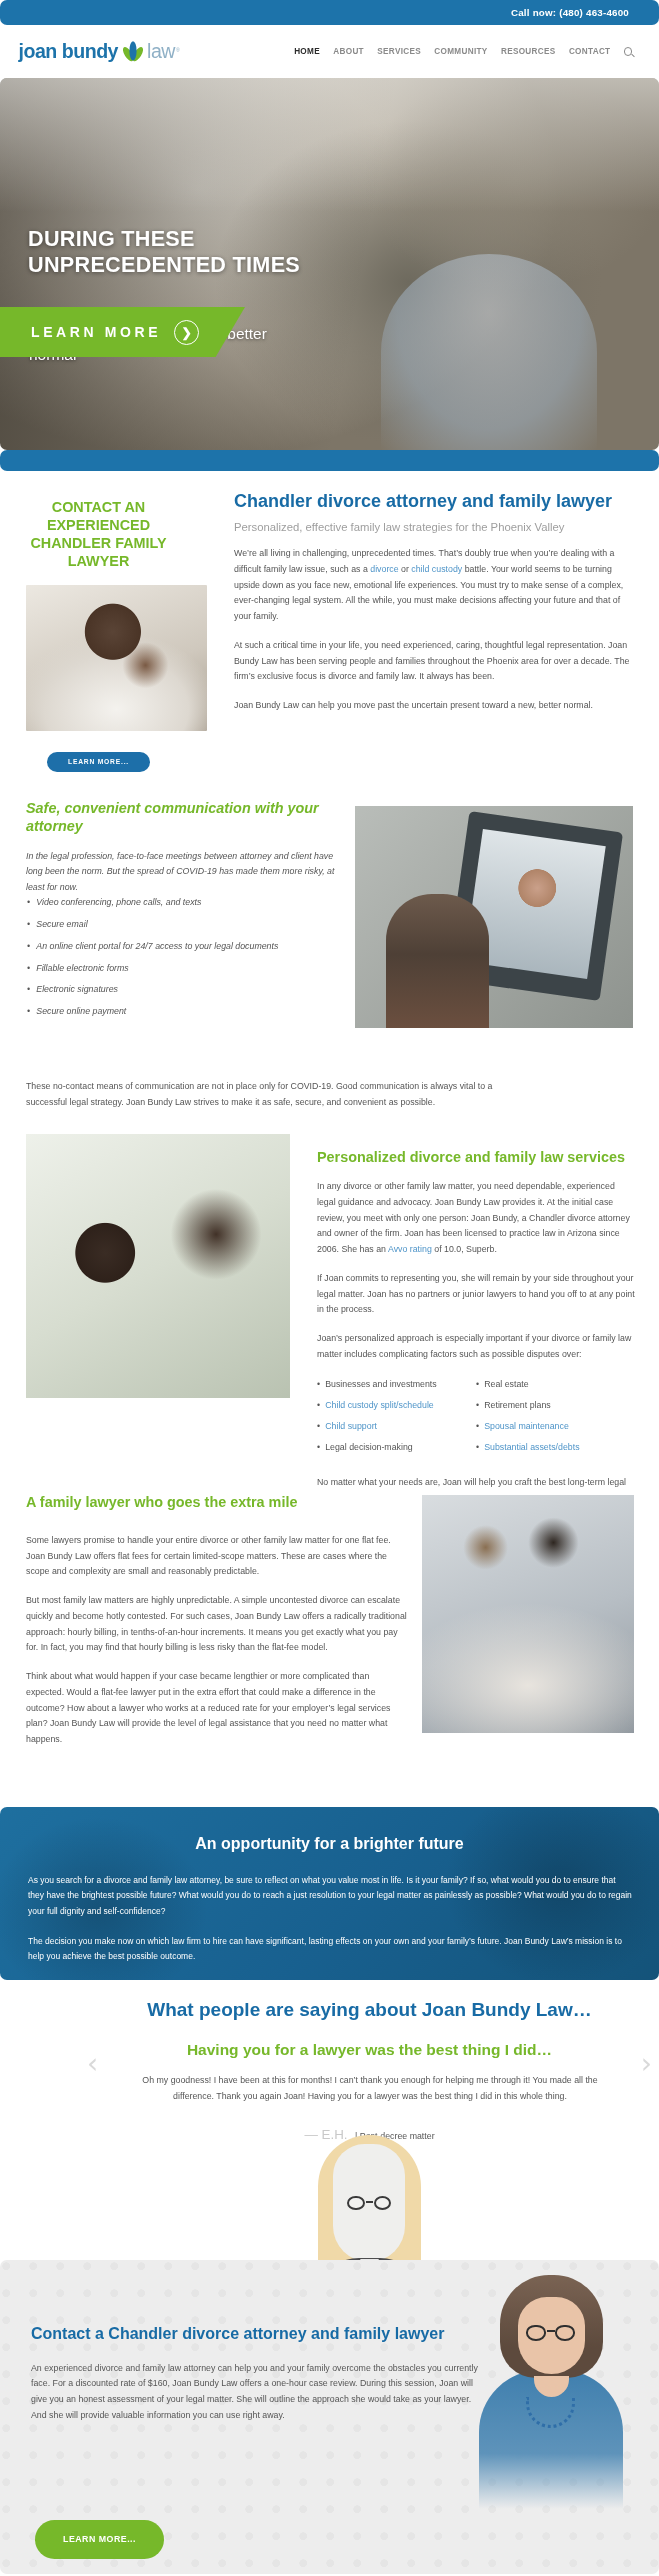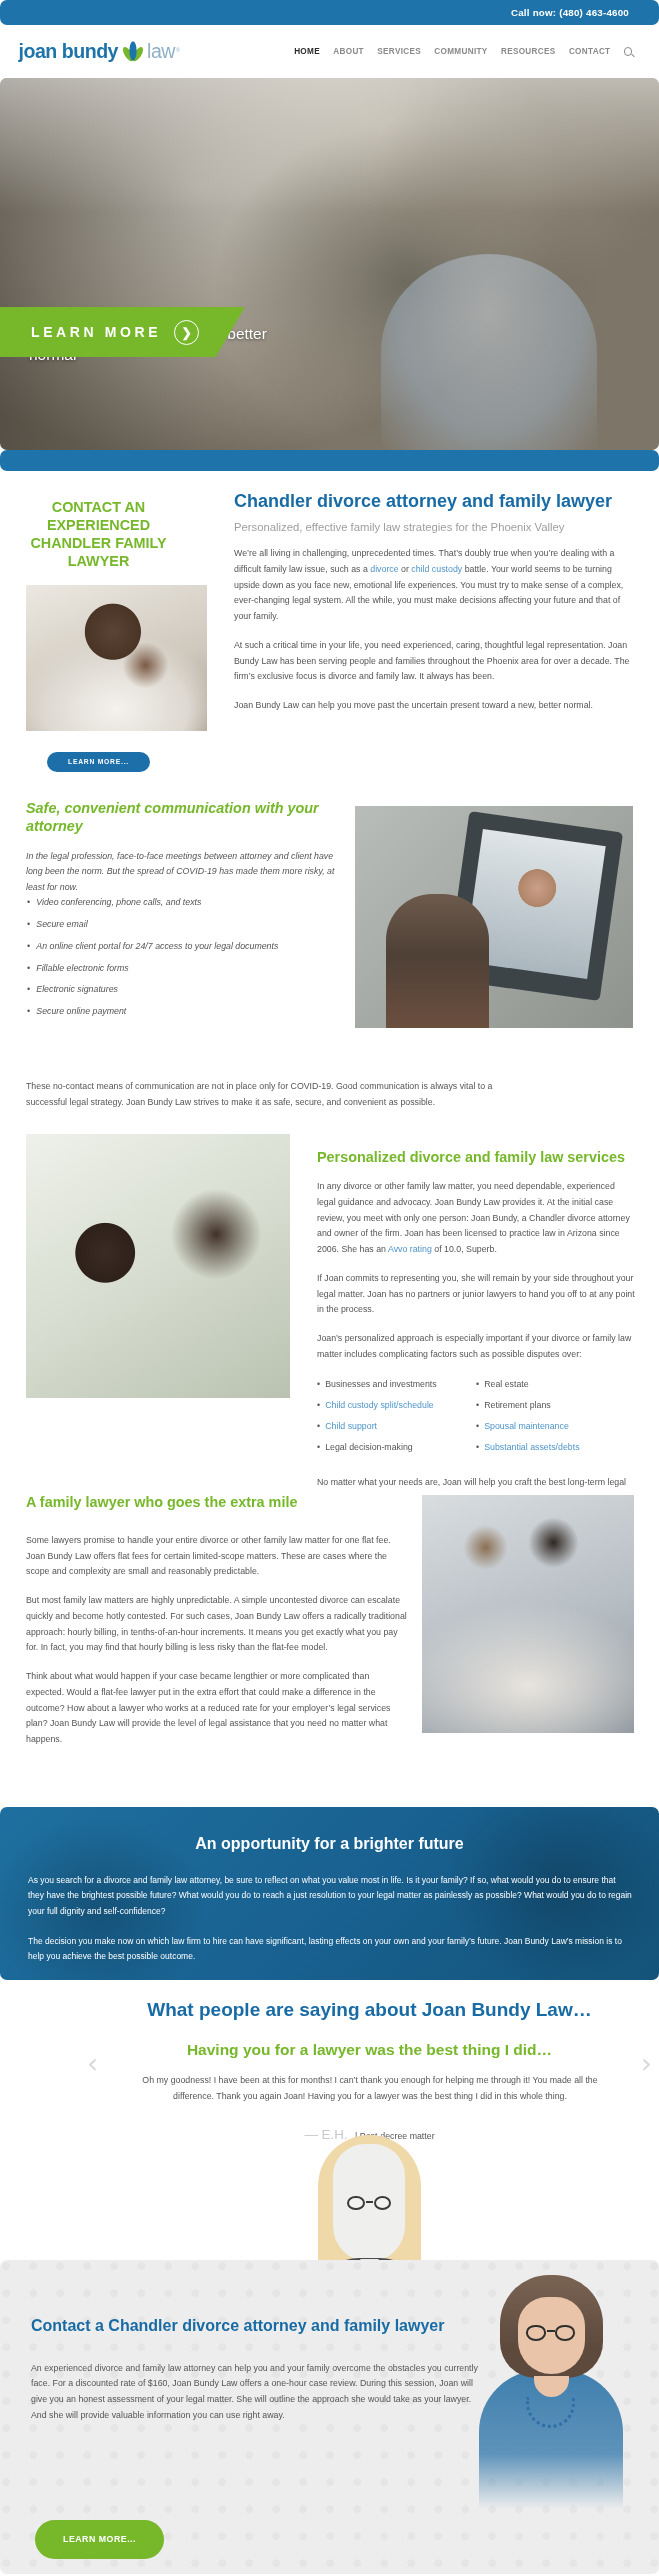--- a/index.html
+++ b/index.html
@@ -130,21 +130,21 @@
   .av-glasses i.r { right:0; }
   .av-glasses::after { content:""; position:absolute; left:18.5px; top:5.2px; width:7.2px; height:2.1px; background:#3a3a3a; }
   .av-body { position:absolute; left:7.7px; top:123px; width:113px; height:55px; border-radius:46px 46px 0 0; background:#4c4c4e; }
   .av-shirt { position:absolute; left:49px; top:124px; width:31px; height:54px; background:#e9e9e9; clip-path:polygon(20% 0, 80% 0, 60% 100%, 40% 100%); }
   .av-tie { position:absolute; left:58px; top:126px; width:12.4px; height:52px; background:#dfa75c; clip-path:polygon(30% 0, 70% 0, 100% 100%, 0 100%); }
 
   
   .cgray { height:314px; background-color:#ededed;
       background-image:radial-gradient(circle at 6.2px 6.2px, rgba(0,0,0,.035) 3.6px, rgba(0,0,0,0) 4.1px);
       background-size:27px 27px; }
-  .cgray h2 { position:absolute; left:31px; top:56px; width:422px; color:#186ba5; font-size:16px; font-weight:bold; line-height:1.3; }
+  .cgray h2 { position:absolute; left:31px; top:64px; width:422px; color:#186ba5; font-size:16px; font-weight:bold; line-height:1.3; }
   .cgray .p1 { position:absolute; left:31px; top:101px; width:453px; color:#555; font-size:8.8px; line-height:1.78; }
   .cgray .p2 { position:absolute; left:31px; top:197px; width:453px; color:#555; font-size:8.8px; line-height:1.78; }
   .btn-green { position:absolute; left:35px; top:260px; width:129px; height:39px; background:#76b82a; color:#fff;
       font-size:8.8px; font-weight:bold; letter-spacing:0.5px; border:none; border-radius:19.6px; cursor:pointer; }
   .joan { position:absolute; left:479px; top:15.5px; width:144px; height:258px; }
   .joan .hair { position:absolute; left:20.6px; top:0; width:103px; height:103px; border-radius:49px 49px 36px 36px; background:linear-gradient(180deg,#7a6353 0%, #5d4a3d 70%); }
   .joan .face { position:absolute; left:39px; top:21.6px; width:67px; height:77px; border-radius:31px 31px 36px 36px; background:#e9c4a8; }
   .joan .gl { position:absolute; left:47px; top:50px; width:49px; height:15.5px; }
   .joan .gl i { position:absolute; width:19.6px; height:15.5px; border:2.1px solid #2f2f2f; border-radius:46% 46% 50% 50%; }
   .joan .gl i.r { right:0; }
@@ -180,20 +180,21 @@
     <a>SERVICES</a>
     <a>COMMUNITY</a>
     <a>RESOURCES</a>
     <a>CONTACT</a>
     <span class="searchbtn"></span>
   </nav>
 </div>
 
 <div class="hero sec">
   <div style="position:absolute;inset:0;"></div>
+  <div class="hero-h">DURING THESE UNPRECEDENTED TIMES</div>
   <div class="hero-s">We're here to guide you to a better normal</div>
   <div class="hero-cta" style="top:229px;">
     <span class="lbl">LEARN MORE</span>
     <span class="chev">❯</span>
   </div>
 </div>
 
 <div class="bluebar sec"></div>
 
 <div class="intro sec">

